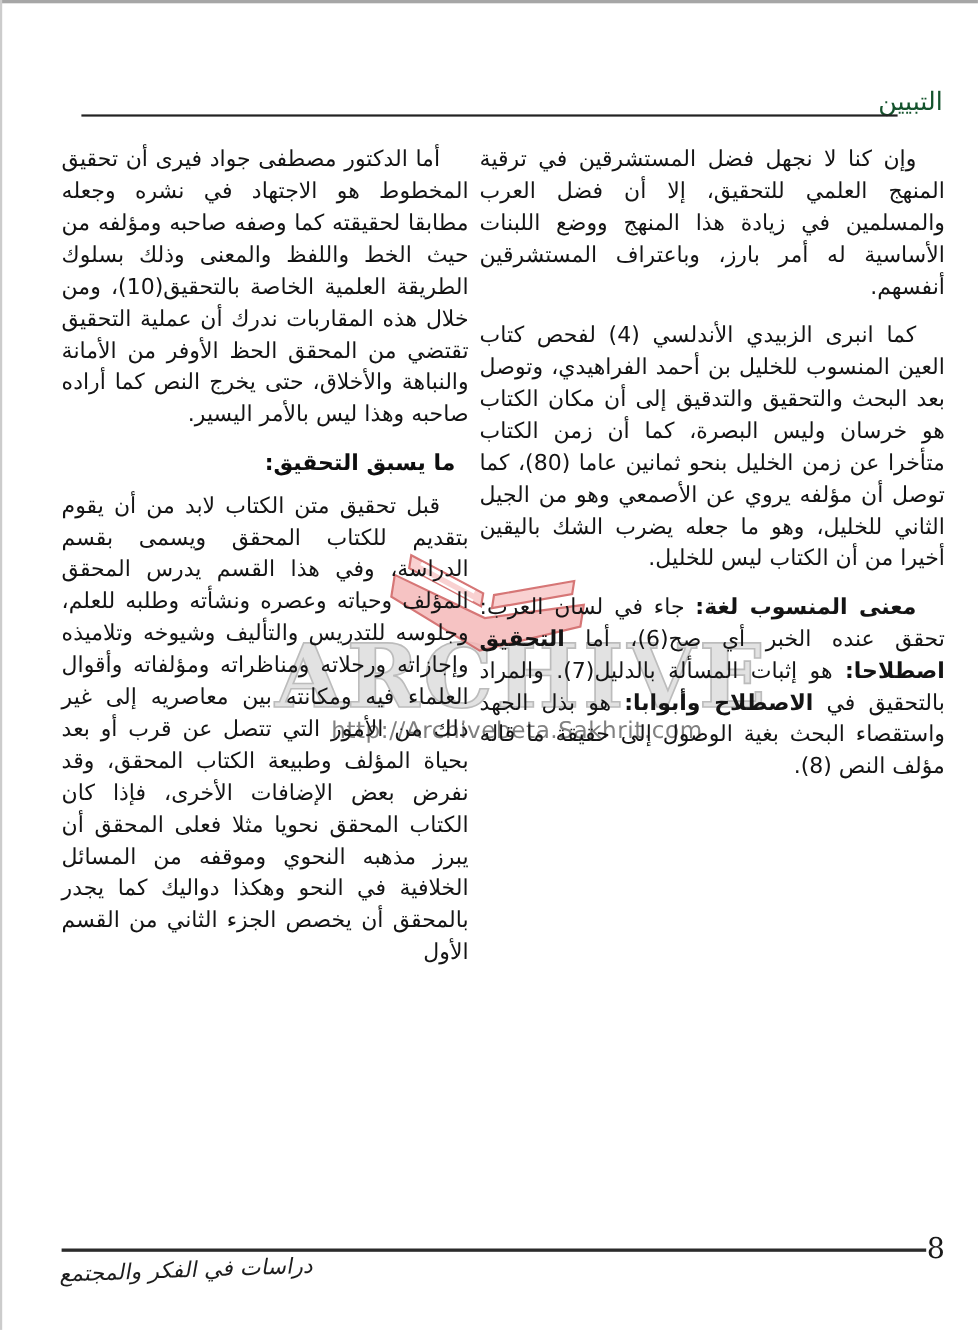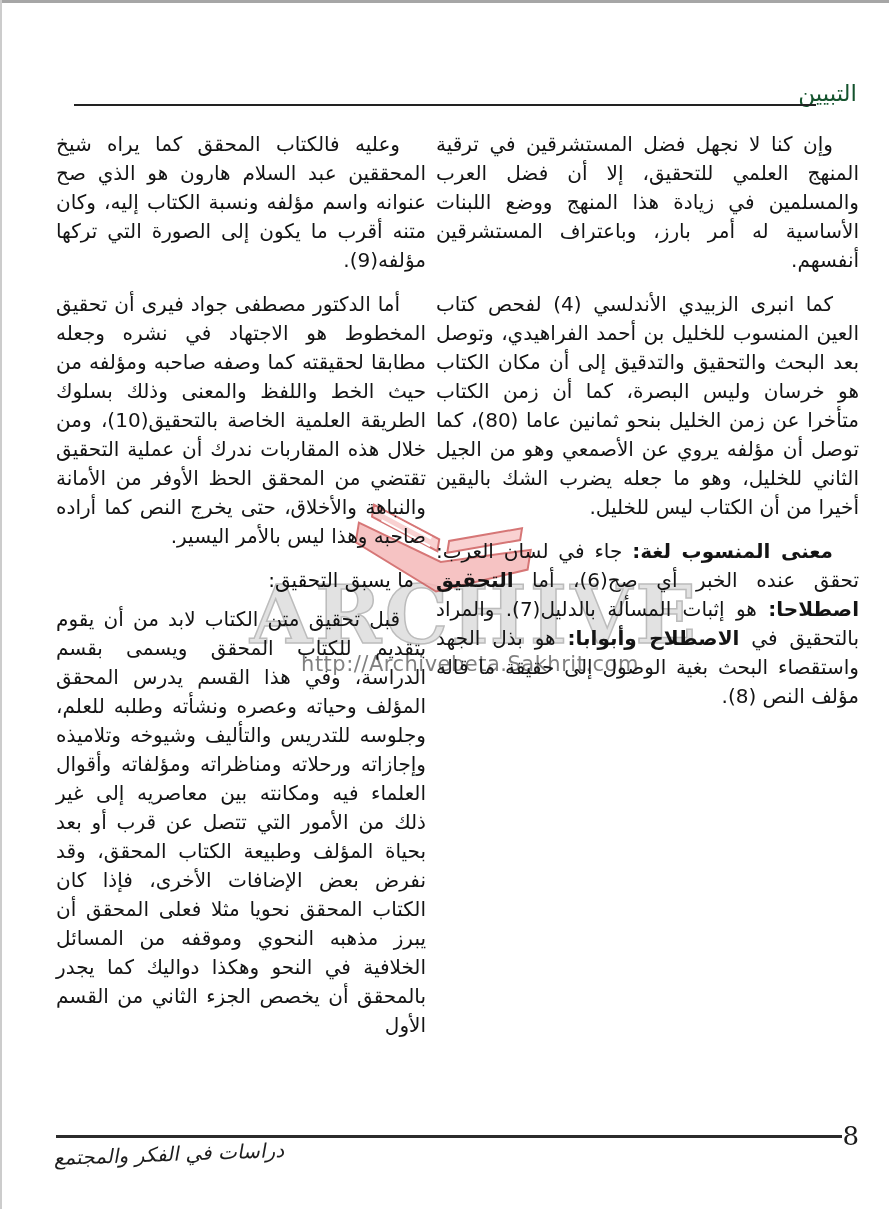--- a/index.html
+++ b/index.html
@@ -24,21 +24,21 @@
     display:flex; gap:10px; direction:rtl; z-index:2;
   }
   .col-right { width:423px; }
   .col-left  { width:370px; }
   .body-par {
     margin:0 0 15px; font-size:20px; line-height:29px;
     text-align:justify; text-indent:26px; color:#141414; direction:rtl;
   }
   .body-par b { font-weight:bold; }
   .section-heading {
-    margin:8px 0 10px; font-size:20px; line-height:29px; font-weight:normal;
+    margin:8px 0 10px; font-size:20px; line-height:29px; font-weight:bold;
     text-indent:12px; color:#0e0e0e; direction:rtl;
   }
 
   
   .watermark { position:absolute; top:512px; left:250px; width:440px; text-align:center; z-index:1; }
   .book-icon { position:relative; left:-28px; width:178px; height:84px; margin:0 auto; transform:rotate(9deg); opacity:0.85; }
   .book-icon svg { display:block; }
   .book-icon polygon { stroke:#cf5f5f; stroke-width:2; }
   .wm-brand {
     margin-top:-18px; font-family:"DejaVu Serif", serif; font-weight:bold;
@@ -87,21 +87,20 @@
 
   <div class="columns">
     <div class="col-right">
       <p class="body-par"><span>وإن كنا لا نجهل فضل المستشرقين في ترقية المنهج العلمي للتحقيق، إلا أن فضل العرب والمسلمين في زيادة هذا المنهج ووضع اللبنات الأساسية له أمر بارز، وباعتراف المستشرقين أنفسهم.</span></p>
       <p class="body-par"><span>كما انبرى الزبيدي الأندلسي (4) لفحص كتاب العين المنسوب للخليل بن أحمد الفراهيدي، وتوصل بعد البحث والتحقيق والتدقيق إلى أن مكان الكتاب هو خرسان وليس البصرة، كما أن زمن الكتاب متأخرا عن زمن الخليل بنحو ثمانين عاما (80)، كما توصل أن مؤلفه يروي عن الأصمعي وهو من الجيل الثاني للخليل، وهو ما جعله يضرب الشك باليقين أخيرا من أن الكتاب ليس للخليل.</span></p>
       <p class="body-par">
         <b>معنى المنسوب لغة:</b><span> جاء في لسان العرب: تحقق عنده الخبر أي صح(6)، أما </span><b>التحقيق اصطلاحا:</b><span> هو إثبات المسألة بالدليل(7). والمراد بالتحقيق في </span><b>الاصطلاح وأبوابا:</b><span> هو بذل الجهد واستقصاء البحث بغية الوصول إلى حقيقة ما قاله مؤلف النص (8).</span>
       </p>
     </div>
     <div class="col-left">
-      <p class="body-par"><span>وعليه فالكتاب المحقق كما يراه شيخ المحققين عبد السلام هارون هو الذي صح عنوانه واسم مؤلفه ونسبة الكتاب إليه، وكان متنه أقرب ما يكون إلى الصورة التي تركها مؤلفه(9).</span></p>
       <p class="body-par"><span>أما الدكتور مصطفى جواد فيرى أن تحقيق المخطوط هو الاجتهاد في نشره وجعله مطابقا لحقيقته كما وصفه صاحبه ومؤلفه من حيث الخط واللفظ والمعنى وذلك بسلوك الطريقة العلمية الخاصة بالتحقيق(10)، ومن خلال هذه المقاربات ندرك أن عملية التحقيق تقتضي من المحقق الحظ الأوفر من الأمانة والنباهة والأخلاق، حتى يخرج النص كما أراده صاحبه وهذا ليس بالأمر اليسير.</span></p>
       <h3 class="section-heading">ما يسبق التحقيق:</h3>
       <p class="body-par"><span>قبل تحقيق متن الكتاب لابد من أن يقوم بتقديم للكتاب المحقق ويسمى بقسم الدراسة، وفي هذا القسم يدرس المحقق المؤلف وحياته وعصره ونشأته وطلبه للعلم، وجلوسه للتدريس والتأليف وشيوخه وتلاميذه وإجازاته ورحلاته ومناظراته ومؤلفاته وأقوال العلماء فيه ومكانته بين معاصريه إلى غير ذلك من الأمور التي تتصل عن قرب أو بعد بحياة المؤلف وطبيعة الكتاب المحقق، وقد نفرض بعض الإضافات الأخرى، فإذا كان الكتاب المحقق نحويا مثلا فعلى المحقق أن يبرز مذهبه النحوي وموقفه من المسائل الخلافية في النحو وهكذا دواليك كما يجدر بالمحقق أن يخصص الجزء الثاني من القسم الأول</span></p>
     </div>
   </div>
 
   <div class="footer-rule"></div>
   <div class="page-number">8</div>
   <div class="journal-title">دراسات في الفكر والمجتمع</div>
 </div>

